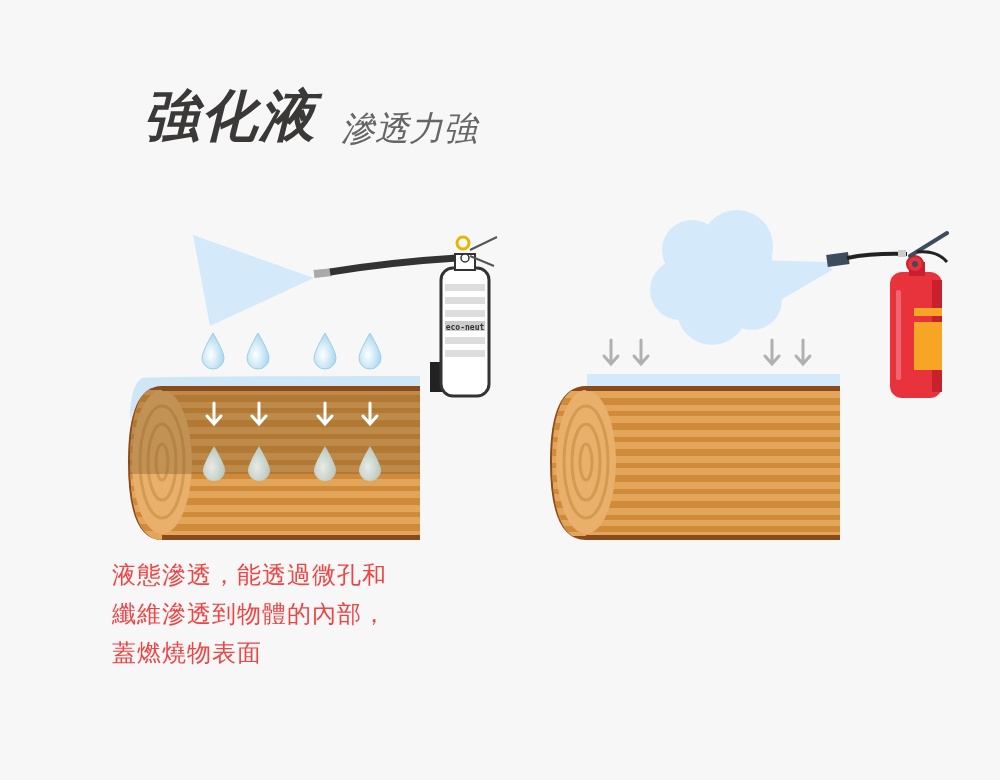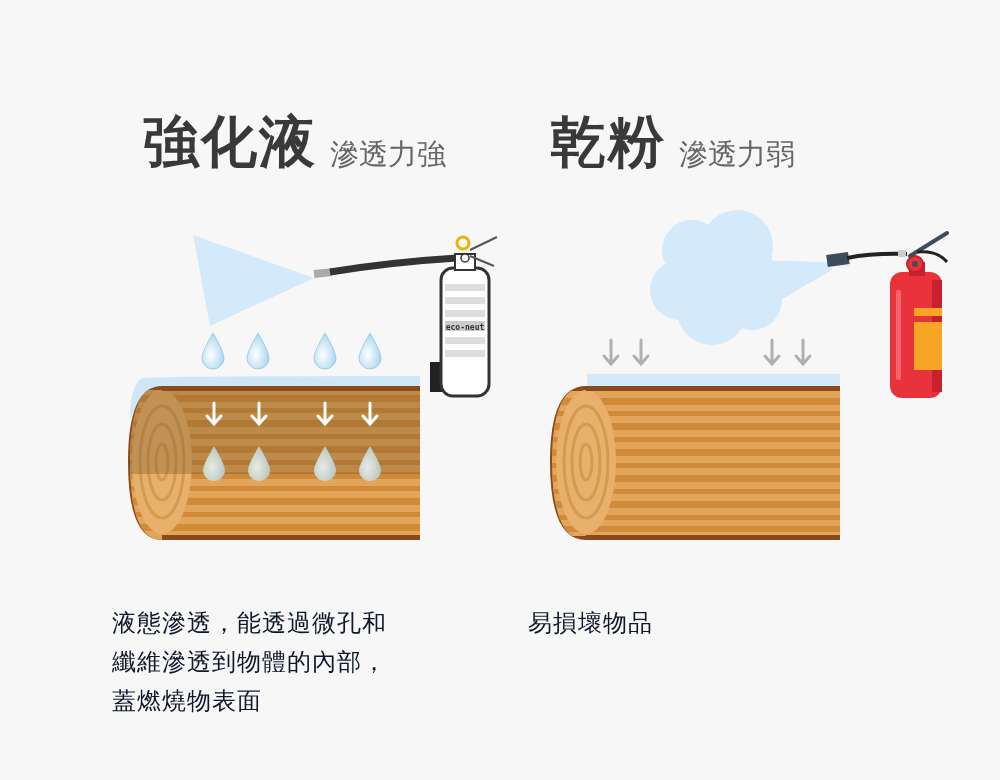--- a/index.html
+++ b/index.html
@@ -8,48 +8,48 @@
     background: #f7f7f7;
     position: relative;
     overflow: hidden;
     font-family: "DejaVu Sans", "Liberation Sans", sans-serif;
     color: #3a3a3a;
   }
   .panel { position: absolute; top: 0; height: 780px; }
   .panel-left { left: 0; width: 500px; }
   .panel-right { left: 500px; width: 500px; }
 
-  .title-row { position: absolute; top: 106px; display: flex; align-items: flex-end; }
+  .title-row { position: absolute; top: 80px; display: flex; align-items: flex-end; font-style: italic; }
   .title-main {
     font-family: "DejaVu Serif", "Liberation Serif", serif;
     font-weight: bold;
     font-size: 56px;
     color: #3b3838;
     letter-spacing: 2px;
     line-height: 70px;
   }
   .title-sub {
-    font-size: 29px;
+    font-size: 34px;
     color: #666;
-    margin-left: 13px;
+    margin-left: 24px;
     line-height: 40px;
     padding-bottom: 2px;
   }
   .panel-left .title-row { left: 143px; }
   .panel-right .title-row { left: 50px; }
 
   .illustration { position: absolute; top: 200px; left: 12px; width: 500px; height: 360px; }
   .illustration svg { position: absolute; top: 0; left: 0; }
 
   .desc {
     position: absolute;
-    top: 604px;
+    top: 556px;
     font-size: 24px;
     line-height: 39px;
-    color: #0f172a;
+    color: #ef4444;
     letter-spacing: 1px;
   }
   .panel-left .desc { left: 112px; }
   .panel-right .desc { left: 28px; }
   .desc div { white-space: nowrap; }
 </style>
 </head>
 <body>
 
 <div class="panel panel-left">
@@ -152,24 +152,20 @@
   </div>
 
   <div class="desc">
     <div>液態滲透，能透過微孔和</div>
     <div>纖維滲透到物體的內部，</div>
     <div>蓋燃燒物表面</div>
   </div>
 </div>
 
 <div class="panel panel-right">
-  <div class="title-row">
-    <span class="title-main">乾粉</span>
-    <span class="title-sub">滲透力弱</span>
-  </div>
 
   <div class="illustration">
     <svg width="500" height="360" viewBox="500 200 500 360" xmlns="http://www.w3.org/2000/svg">
       <defs>
         <clipPath id="logClipR">
           <path d="M574,386 L828,386 L828,540 L574,540 Q540,540 540,462 Q540,386 574,386 Z"></path>
         </clipPath>
       </defs>
 
       <g fill="#d4eafa">
@@ -230,15 +226,14 @@
         <rect x="897" y="262" width="16" height="14" fill="#c8202c"></rect>
         <circle cx="903" cy="264" r="8" fill="#e8323c" stroke="#c8202c" stroke-width="2"></circle>
         <circle cx="903" cy="264" r="3" fill="#3d4d5e"></circle>
         <path d="M898,256 L935,233" stroke="#3d4d5e" stroke-width="4" fill="none" stroke-linecap="round"></path>
         <path d="M905,252 Q925,250 935,262" stroke="#222" stroke-width="3" fill="none"></path>
       </g>
     </svg>
   </div>
 
   <div class="desc">
-    <div>易損壞物品</div>
   </div>
 </div>
 
 </body></html>

